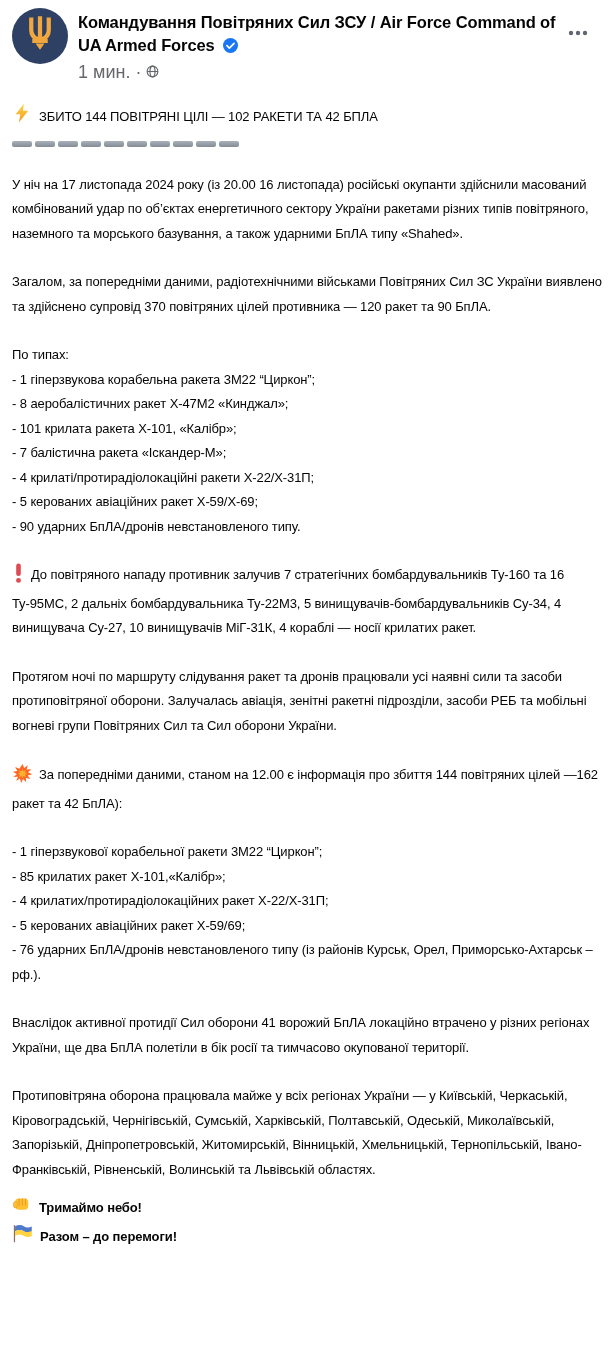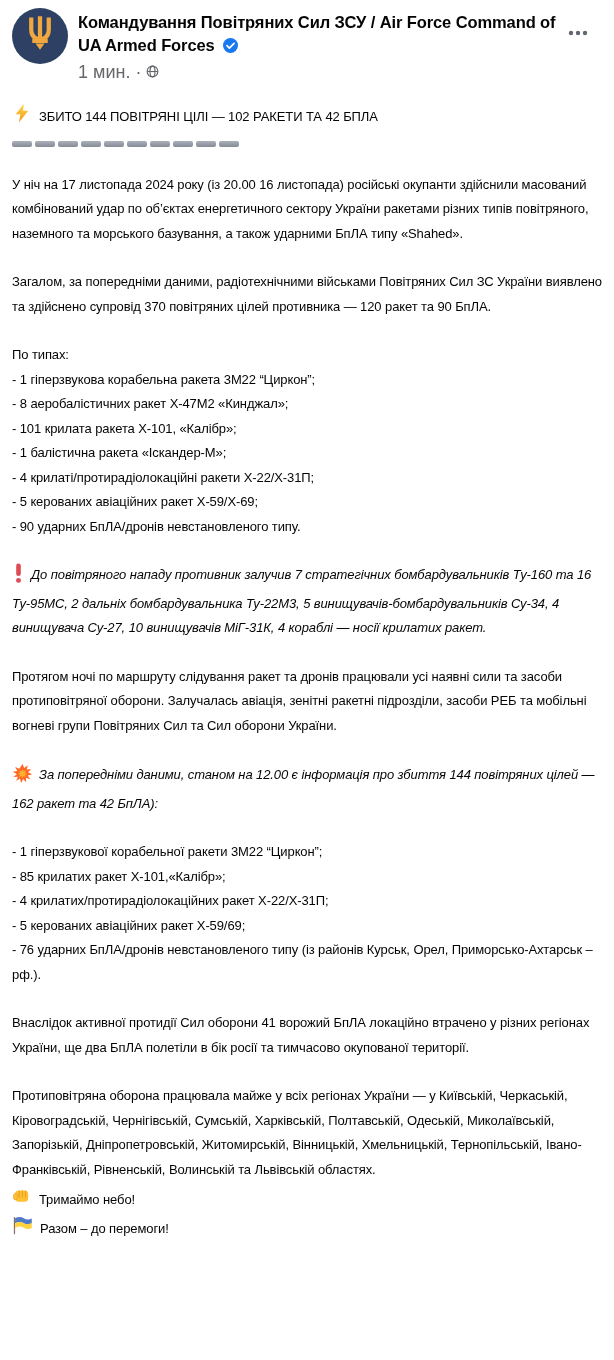--- a/index.html
+++ b/index.html
@@ -59,38 +59,38 @@
     font-size: 13px;
     line-height: 24.5px;
     letter-spacing: -0.1px;
     color: #050505;
   }
   .post-body p { margin: 0 0 0 0; }
   .post-body .para { margin-top: 24px; }
   .post-body .tight { margin-top: 0; }
   .headline { display: flex; align-items: center; gap: 7px; }
   .emoji { display: inline-block; vertical-align: -4px; margin-right: 6px; }
-  .emoji-lead { white-space: normal; font-style: italic; }
+  .emoji-lead { white-space: normal; }
   
   .divider-row {
     margin-top: 7px;
     display: flex;
     gap: 3px;
     height: 10px;
     align-items: center;
   }
   .divider-row i {
     display: block;
     width: 20px; height: 6px;
     border-radius: 2px;
     background: linear-gradient(#aab1ba, #858c96);
   }
   .list p { margin: 0; }
   .closing-line { display: flex; align-items: center; gap: 7px; margin-top: 3px; }
-  .closing-block { margin-top: 4px; }
+  .closing-block { margin-top: 12px; font-weight: bold; }
 </style>
 </head>
 <body>
 
 <div class="post-card">
 
   <div class="header">
     <div class="avatar">
       <span>
         <svg width="40" height="40" viewBox="0 0 32 32">
@@ -172,21 +172,21 @@
 
     <p class="para">У ніч на 17 листопада 2024 року (із 20.00 16 листопада) російські окупанти здійснили масований комбінований удар по об’єктах енергетичного сектору України ракетами різних типів повітряного, наземного та морського базування, а також ударними БпЛА типу «Shahed».</p>
 
     <p class="para">Загалом, за попередніми даними, радіотехнічними військами Повітряних Сил ЗС України виявлено та здійснено супровід 370 повітряних цілей противника — 120 ракет та 90 БпЛА.</p>
 
     <div class="para list">
       <p>По типах:</p>
       <p>- 1 гіперзвукова корабельна ракета 3М22 “Циркон”;</p>
       <p>- 8 аеробалістичних ракет Х-47М2 «Кинджал»;</p>
       <p>- 101 крилата ракета Х-101, «Калібр»;</p>
-      <p>- 1 балістична ракета «Іскандер-М»;</p>
+      <p>- 7 балістична ракета «Іскандер-М»;</p>
       <p>- 4 крилаті/протирадіолокаційні ракети Х-22/Х-31П;</p>
       <p>- 5 керованих авіаційних ракет Х-59/Х-69;</p>
       <p>- 90 ударних БпЛА/дронів невстановленого типу.</p>
     </div>
 
     <p class="para emoji-lead">
       <span class="emoji">
         <svg width="13" height="20" viewBox="0 0 14 26">
           <rect x="4" y="0.5" width="6" height="16.5" rx="3" fill="#de4b54"></rect>
           <circle cx="7" cy="22.6" r="3.2" fill="#de4b54"></circle>

